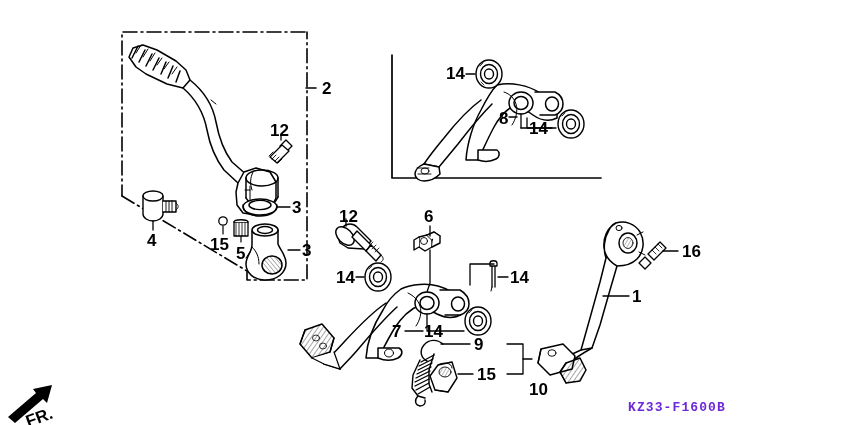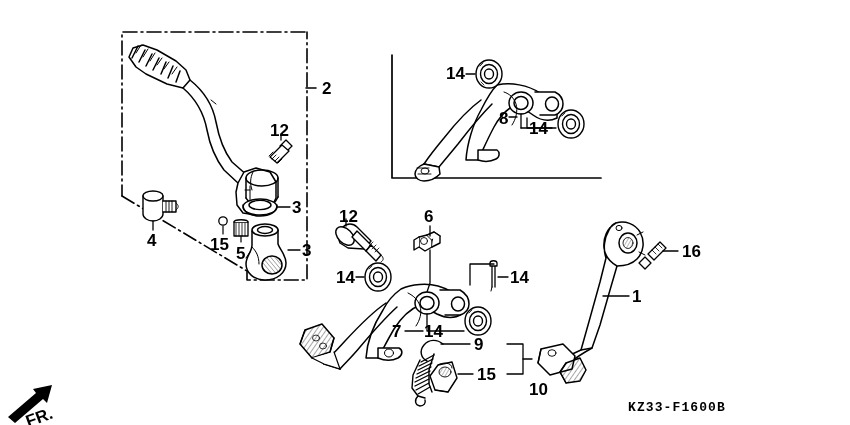--- a/index.html
+++ b/index.html
@@ -21,21 +21,21 @@
     white-space:nowrap;
     line-height:1;
     user-select:none;
   }
   .partno{
     position:absolute;
     font-family:"Liberation Mono", monospace;
     font-size:13px;
     font-weight:bold;
     letter-spacing:1.1px;
-    color:#000000;
+    color:#6d28d9;
     white-space:nowrap;
   }
   .fr-text{
     position:absolute;
     font-family:"Liberation Sans", sans-serif;
     font-weight:bold;
     font-size:17px;
     color:#000000;
     transform:rotate(-20deg);
     transform-origin:left bottom;

